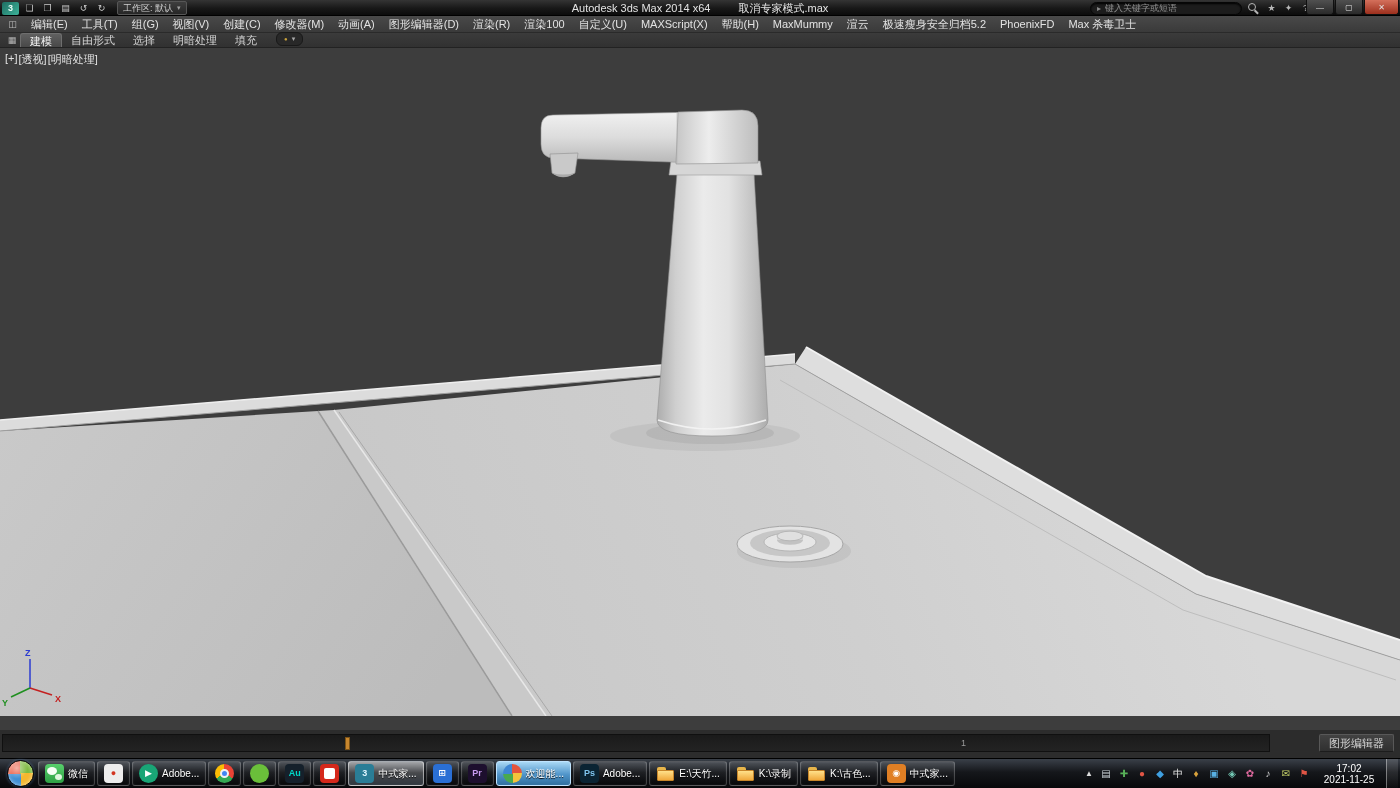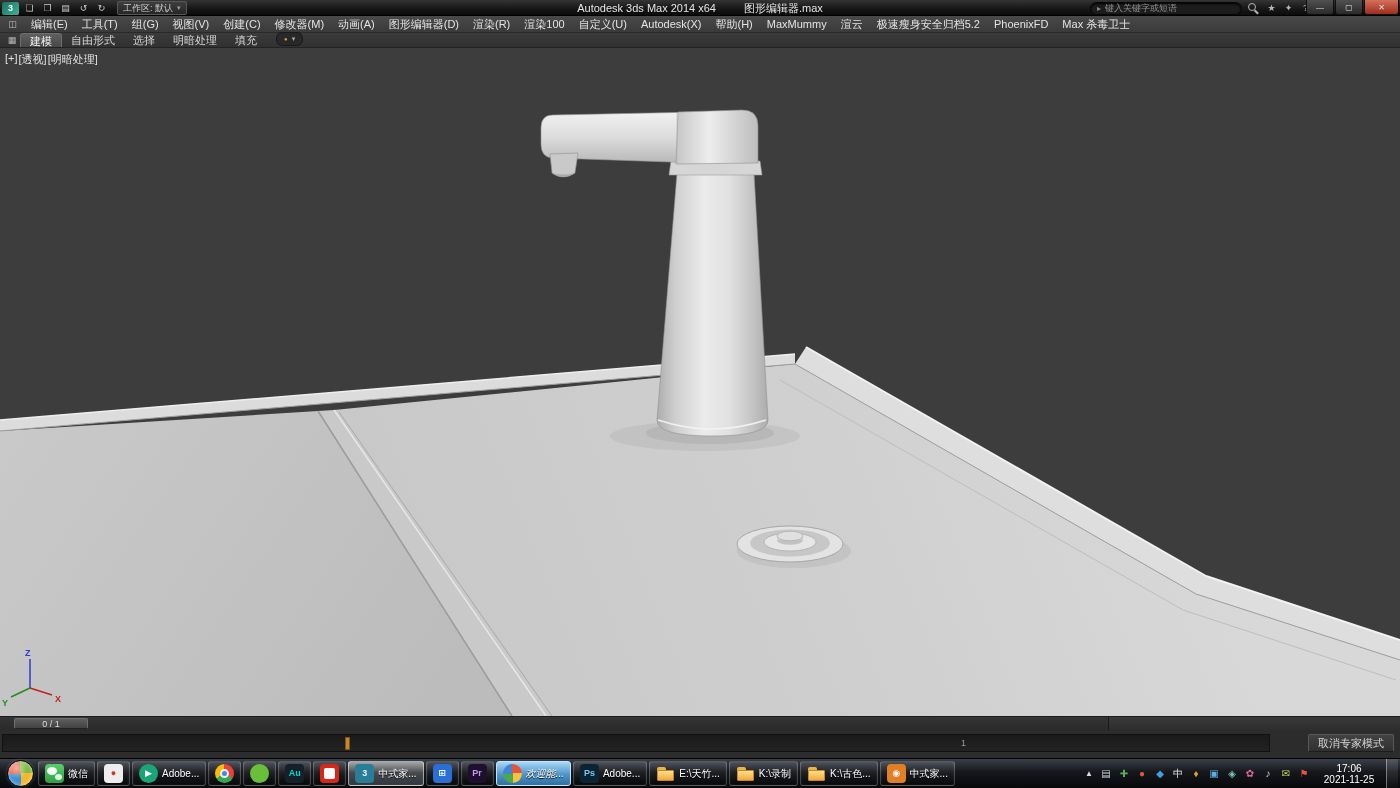--- a/index.html
+++ b/index.html
@@ -83,21 +83,21 @@
     background:radial-gradient(circle at 35% 28%,rgba(255,255,255,.55),rgba(255,255,255,0) 45%),
       conic-gradient(#7fbb42 0 90deg,#f5b72e 0 180deg,#3f8fd4 0 270deg,#e8563d 0 360deg);
     box-shadow:inset 0 0 4px rgba(255,255,255,.6),0 0 3px rgba(120,180,255,.4);}
   .tb-apps{display:flex;align-items:center;gap:2px;height:30px;}
   .tb-btn{height:25px;display:flex;align-items:center;gap:4px;padding:0 6px;box-sizing:border-box;
     border:1px solid rgba(255,255,255,.22);border-radius:3px;
     background:linear-gradient(rgba(255,255,255,.14),rgba(255,255,255,.04) 48%,rgba(0,0,0,.25));
     box-shadow:inset 0 0 3px rgba(255,255,255,.08);}
   .tb-btn.active{background:linear-gradient(rgba(255,255,255,.55),rgba(255,255,255,.22) 48%,rgba(140,160,180,.3));
     border-color:rgba(255,255,255,.5);}
-  .tb-btn.attention{background:linear-gradient(#a8d8f5,#4f94c9 55%,#2f6f9f);border-color:#bfe4ff;font-style:italic;}
+  .tb-btn.attention{background:linear-gradient(#a8d8f5,#4f94c9 55%,#2f6f9f);border-color:#bfe4ff;}
   .tb-label{color:#fff;font-size:10px;max-width:46px;white-space:nowrap;overflow:hidden;text-shadow:0 1px 1px #000;}
   .tb-icon{width:19px;height:19px;border-radius:4px;display:flex;align-items:center;justify-content:center;
     font-size:9px;font-weight:bold;position:relative;flex:none;line-height:19px;}
   .tb-icon.circle{border-radius:50%;}
   .tb-icon.wheel{border-radius:50%;
     background:conic-gradient(#e4533c 0 90deg,#f5c33c 0 180deg,#49a94f 0 270deg,#3f87d4 0 360deg);}
   .tb-icon.chrome{border-radius:50%;
     background:conic-gradient(#ea4335 0 120deg,#34a853 0 240deg,#fbbc05 0 360deg);}
   .tb-icon.chrome::after{content:"";position:absolute;inset:5px;background:#4285f4;border:2px solid #f1f1f1;
     border-radius:50%;box-sizing:border-box;}
@@ -131,21 +131,21 @@
           <span class="qicon">↺</span>
           <span class="qicon">↻</span>
         </span>
       <span class="workspace">
         <span>工作区: 默认</span>
         <span class="ws-caret">▾</span>
       </span>
     </div>
     <div class="title-center">
       <span>Autodesk 3ds Max  2014 x64</span>
-      <span>图形编辑器.max</span>
+      <span>取消专家模式.max</span>
     </div>
     <div class="infocenter">
       <div class="search-wrap">
         <span class="search-arrow">▸</span>
         <input class="search-input" placeholder="键入关键字或短语" style="">
       </div>
       <span class="mag"></span>
       <span id="ic-icons" style="display:flex;gap:4px;">
           <span class="ic-icon">★</span>
           <span class="ic-icon">✦</span>
@@ -166,21 +166,21 @@
         <span class="menu-item">工具(T)</span>
         <span class="menu-item">组(G)</span>
         <span class="menu-item">视图(V)</span>
         <span class="menu-item">创建(C)</span>
         <span class="menu-item">修改器(M)</span>
         <span class="menu-item">动画(A)</span>
         <span class="menu-item">图形编辑器(D)</span>
         <span class="menu-item">渲染(R)</span>
         <span class="menu-item">渲染100</span>
         <span class="menu-item">自定义(U)</span>
-        <span class="menu-item">Autodesk(X)</span>
+        <span class="menu-item">MAXScript(X)</span>
         <span class="menu-item">帮助(H)</span>
         <span class="menu-item">MaxMummy</span>
         <span class="menu-item">渲云</span>
         <span class="menu-item">极速瘦身安全归档5.2</span>
         <span class="menu-item">PhoenixFD</span>
         <span class="menu-item">Max 杀毒卫士</span>
       </span>
   </div>
 
   <div class="ribbonbar">
@@ -283,32 +283,27 @@
         <line x1="30" y1="640" x2="30" y2="611" stroke="#2b3bd0" stroke-width="1.5"></line>
         <text x="25" y="608" fill="#2b3bd0">Z</text>
         <line x1="30" y1="640" x2="52" y2="647" stroke="#c42020" stroke-width="1.5"></line>
         <text x="55" y="654" fill="#c42020">X</text>
         <line x1="30" y1="640" x2="11" y2="649" stroke="#1f8f1f" stroke-width="1.5"></line>
         <text x="2" y="658" fill="#1f8f1f">Y</text>
       </g>
     </svg>
   </div>
 
-  <div class="timebar">
-    <div class="time-track">
-      <div class="time-handle">0 / 1</div>
-    </div>
-  </div>
 
   <div class="trackbar">
     <div class="track-strip">
       <div class="track-marker"></div>
       <span class="track-frame-label">1</span>
     </div>
-    <div class="expert-btn">取消专家模式</div>
+    <div class="expert-btn">图形编辑器</div>
   </div>
 
   <div class="taskbar">
     <div class="start-btn">
       <div class="start-orb"></div>
     </div>
     <div class="tb-apps" id="tb-apps">
         <div class="tb-btn">
           <span class="tb-icon wechat"></span>
           <span class="tb-label">微信</span>
@@ -377,20 +372,20 @@
           <span class="tray-ico" style="color: rgb(232, 232, 232);">中</span>
           <span class="tray-ico" style="color: rgb(216, 162, 60);">♦</span>
           <span class="tray-ico" style="color: rgb(88, 176, 227);">▣</span>
           <span class="tray-ico" style="color: rgb(116, 201, 181);">◈</span>
           <span class="tray-ico" style="color: rgb(224, 106, 159);">✿</span>
           <span class="tray-ico" style="color: rgb(216, 216, 216);">♪</span>
           <span class="tray-ico" style="color: rgb(201, 212, 106);">✉</span>
           <span class="tray-ico" style="color: rgb(224, 85, 69);">⚑</span>
         </span>
       <div class="clock">
-        <div>17:06</div>
+        <div>17:02</div>
         <div>2021-11-25</div>
       </div>
       <div class="show-desktop"></div>
     </div>
   </div>
 
 </div>
 
 </body></html>

